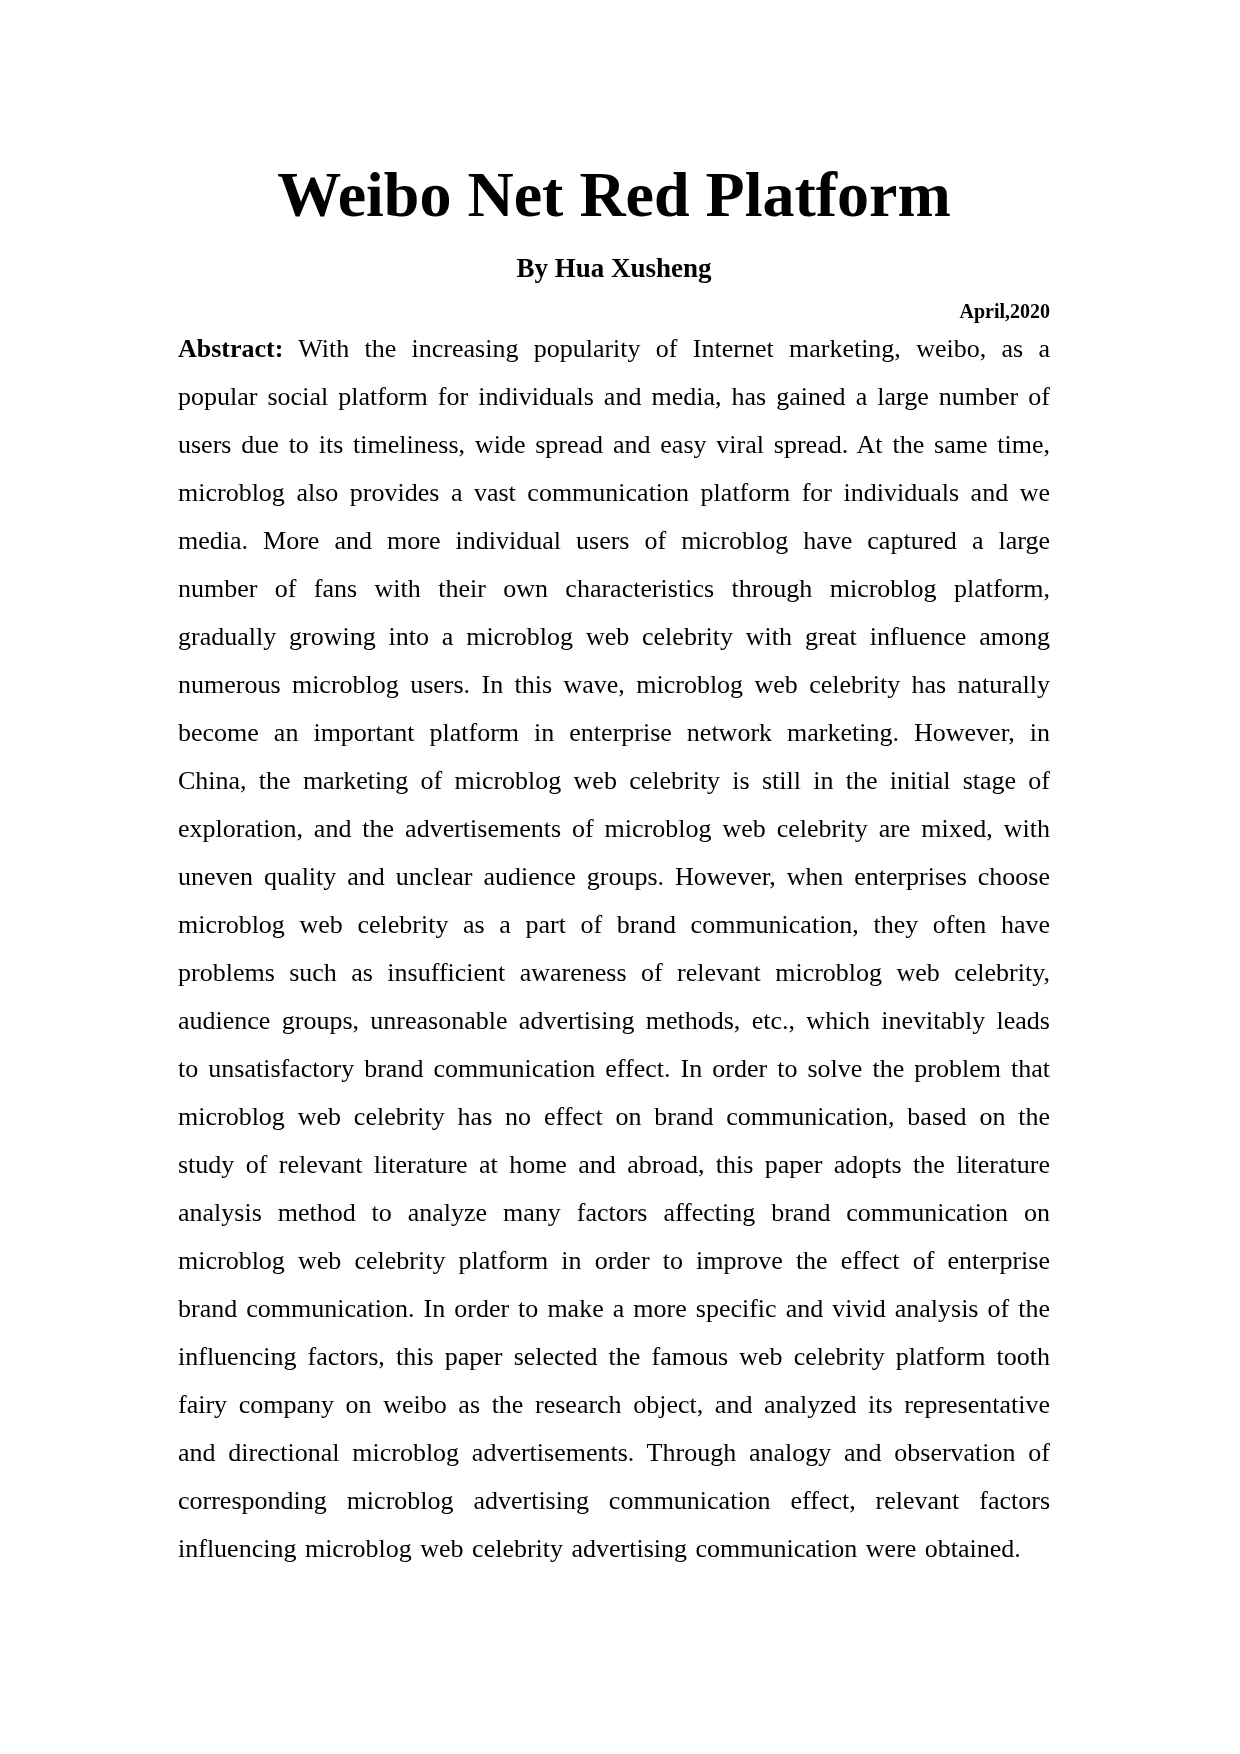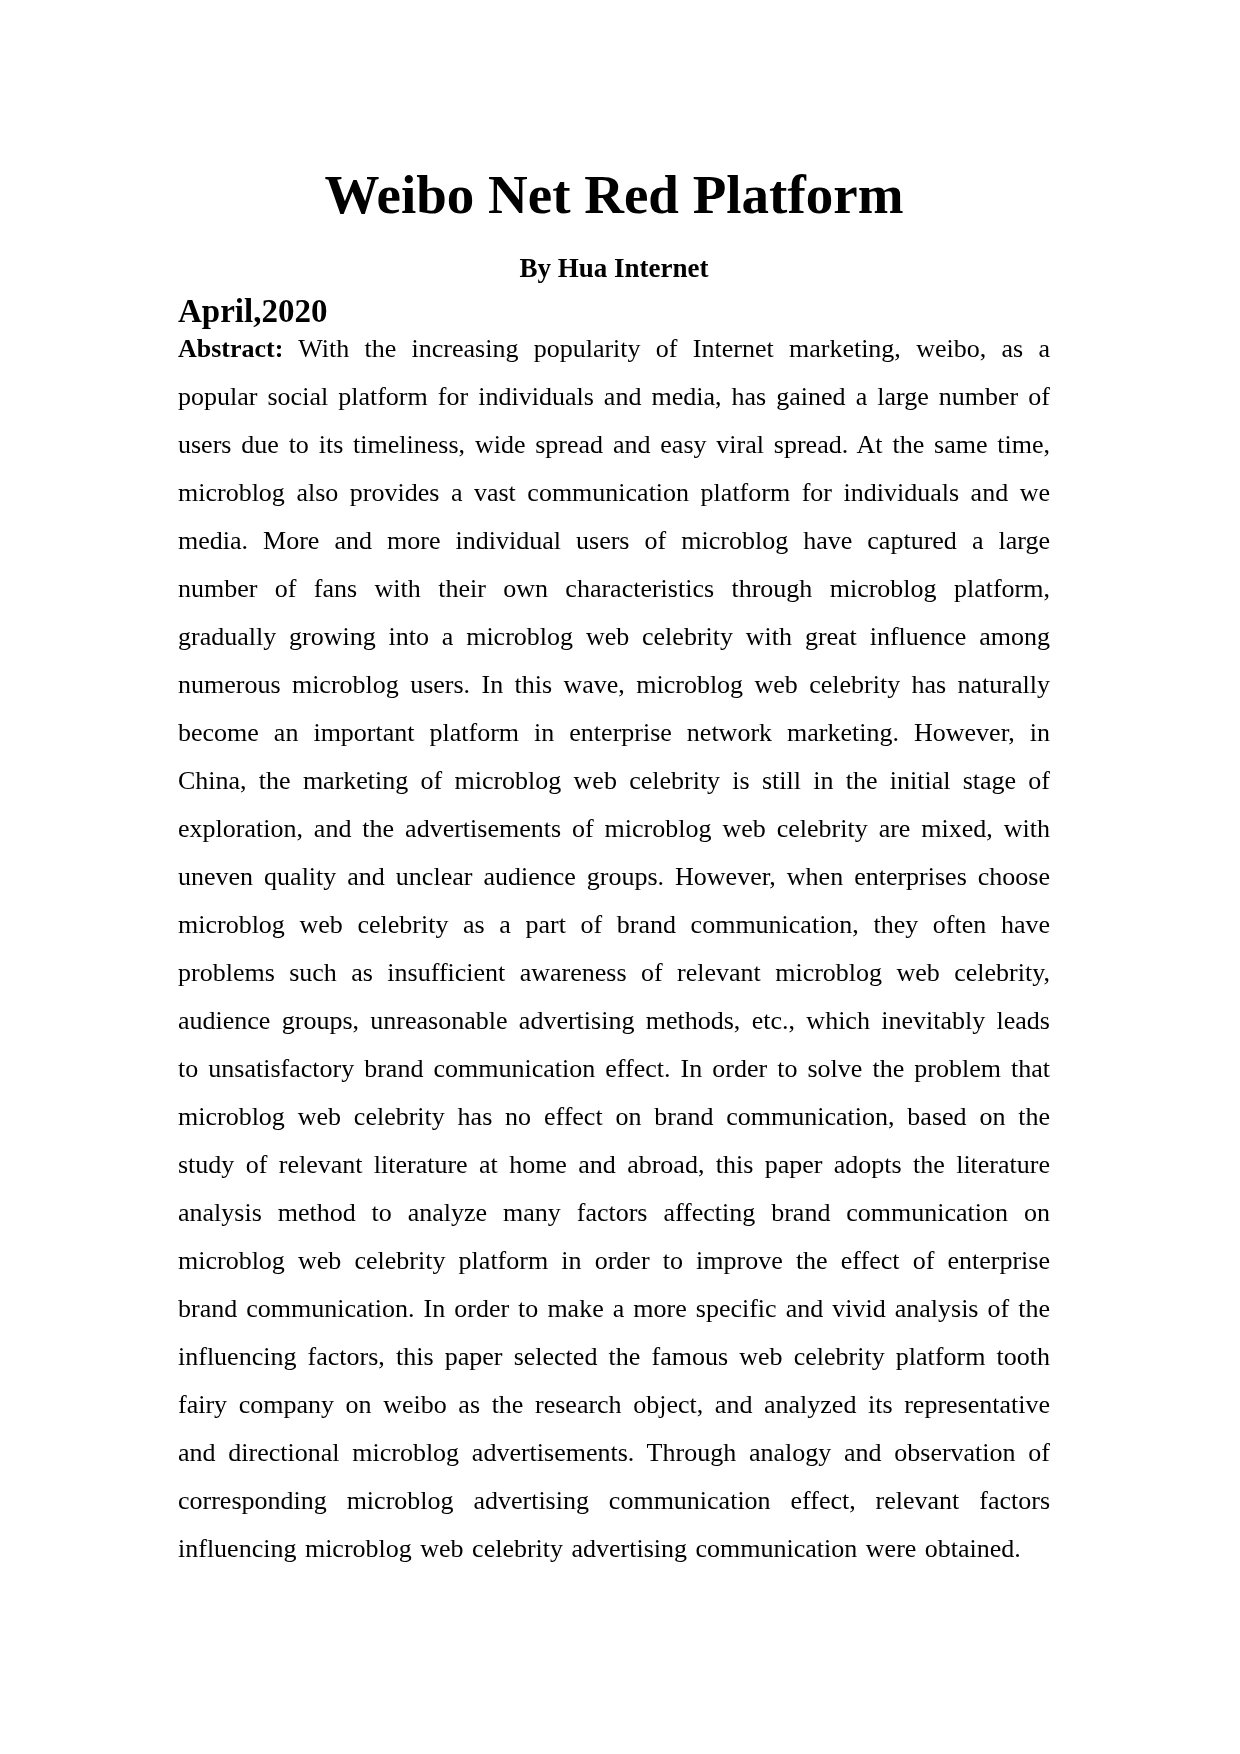--- a/index.html
+++ b/index.html
@@ -15,21 +15,21 @@
     color: #000000;
     font-family: "Liberation Serif", "DejaVu Serif", serif;
     overflow: hidden;
   }
   .title {
     position: absolute;
     top: 167px;
     left: 178px;
     width: 872px;
     margin: 0;
-    font-size: 55px;
+    font-size: 64px;
     line-height: 56px;
     font-weight: bold;
     text-align: center;
     letter-spacing: 0px;
     white-space: nowrap;
   }
   .byline {
     position: absolute;
     top: 253px;
     left: 178px;
@@ -37,24 +37,24 @@
     font-size: 27px;
     line-height: 31px;
     font-weight: bold;
     text-align: center;
   }
   .date {
     position: absolute;
     top: 296px;
     left: 178px;
     width: 872px;
-    font-size: 33px;
+    font-size: 20px;
     line-height: 31px;
     font-weight: bold;
-    text-align: left;
+    text-align: right;
   }
   .abstract {
     position: absolute;
     top: 325px;
     left: 178px;
     width: 872px;
     margin: 0;
     font-size: 26px;
     line-height: 48px;
     text-align: justify;
@@ -64,18 +64,18 @@
   .abstract-label {
     font-weight: bold;
   }
 </style>
 </head>
 <body>
 
 <div class="page">
   <h1 class="title">Weibo Net Red Platform</h1>
 
-  <div class="byline">By Hua Internet</div>
+  <div class="byline">By Hua Xusheng</div>
 
   <div class="date">April,2020</div>
 
   <p class="abstract"><span class="abstract-label">Abstract:</span> <span>With the increasing popularity of Internet marketing, weibo, as a popular social platform for individuals and media, has gained a large number of users due to its timeliness, wide spread and easy viral spread. At the same time, microblog also provides a vast communication platform for individuals and we media. More and more individual users of microblog have captured a large number of fans with their own characteristics through microblog platform, gradually growing into a microblog web celebrity with great influence among numerous microblog users. In this wave, microblog web celebrity has naturally become an important platform in enterprise network marketing. However, in China, the marketing of microblog web celebrity is still in the initial stage of exploration, and the advertisements of microblog web celebrity are mixed, with uneven quality and unclear audience groups. However, when enterprises choose microblog web celebrity as a part of brand communication, they often have problems such as insufficient awareness of relevant microblog web celebrity, audience groups, unreasonable advertising methods, etc., which inevitably leads to unsatisfactory brand communication effect. In order to solve the problem that microblog web celebrity has no effect on brand communication, based on the study of relevant literature at home and abroad, this paper adopts the literature analysis method to analyze many factors affecting brand communication on microblog web celebrity platform in order to improve the effect of enterprise brand communication. In order to make a more specific and vivid analysis of the influencing factors, this paper selected the famous web celebrity platform tooth fairy company on weibo as the research object, and analyzed its representative and directional microblog advertisements. Through analogy and observation of corresponding microblog advertising communication effect, relevant factors influencing microblog web celebrity advertising communication were obtained.</span></p>
 </div>
 
 </body></html>

